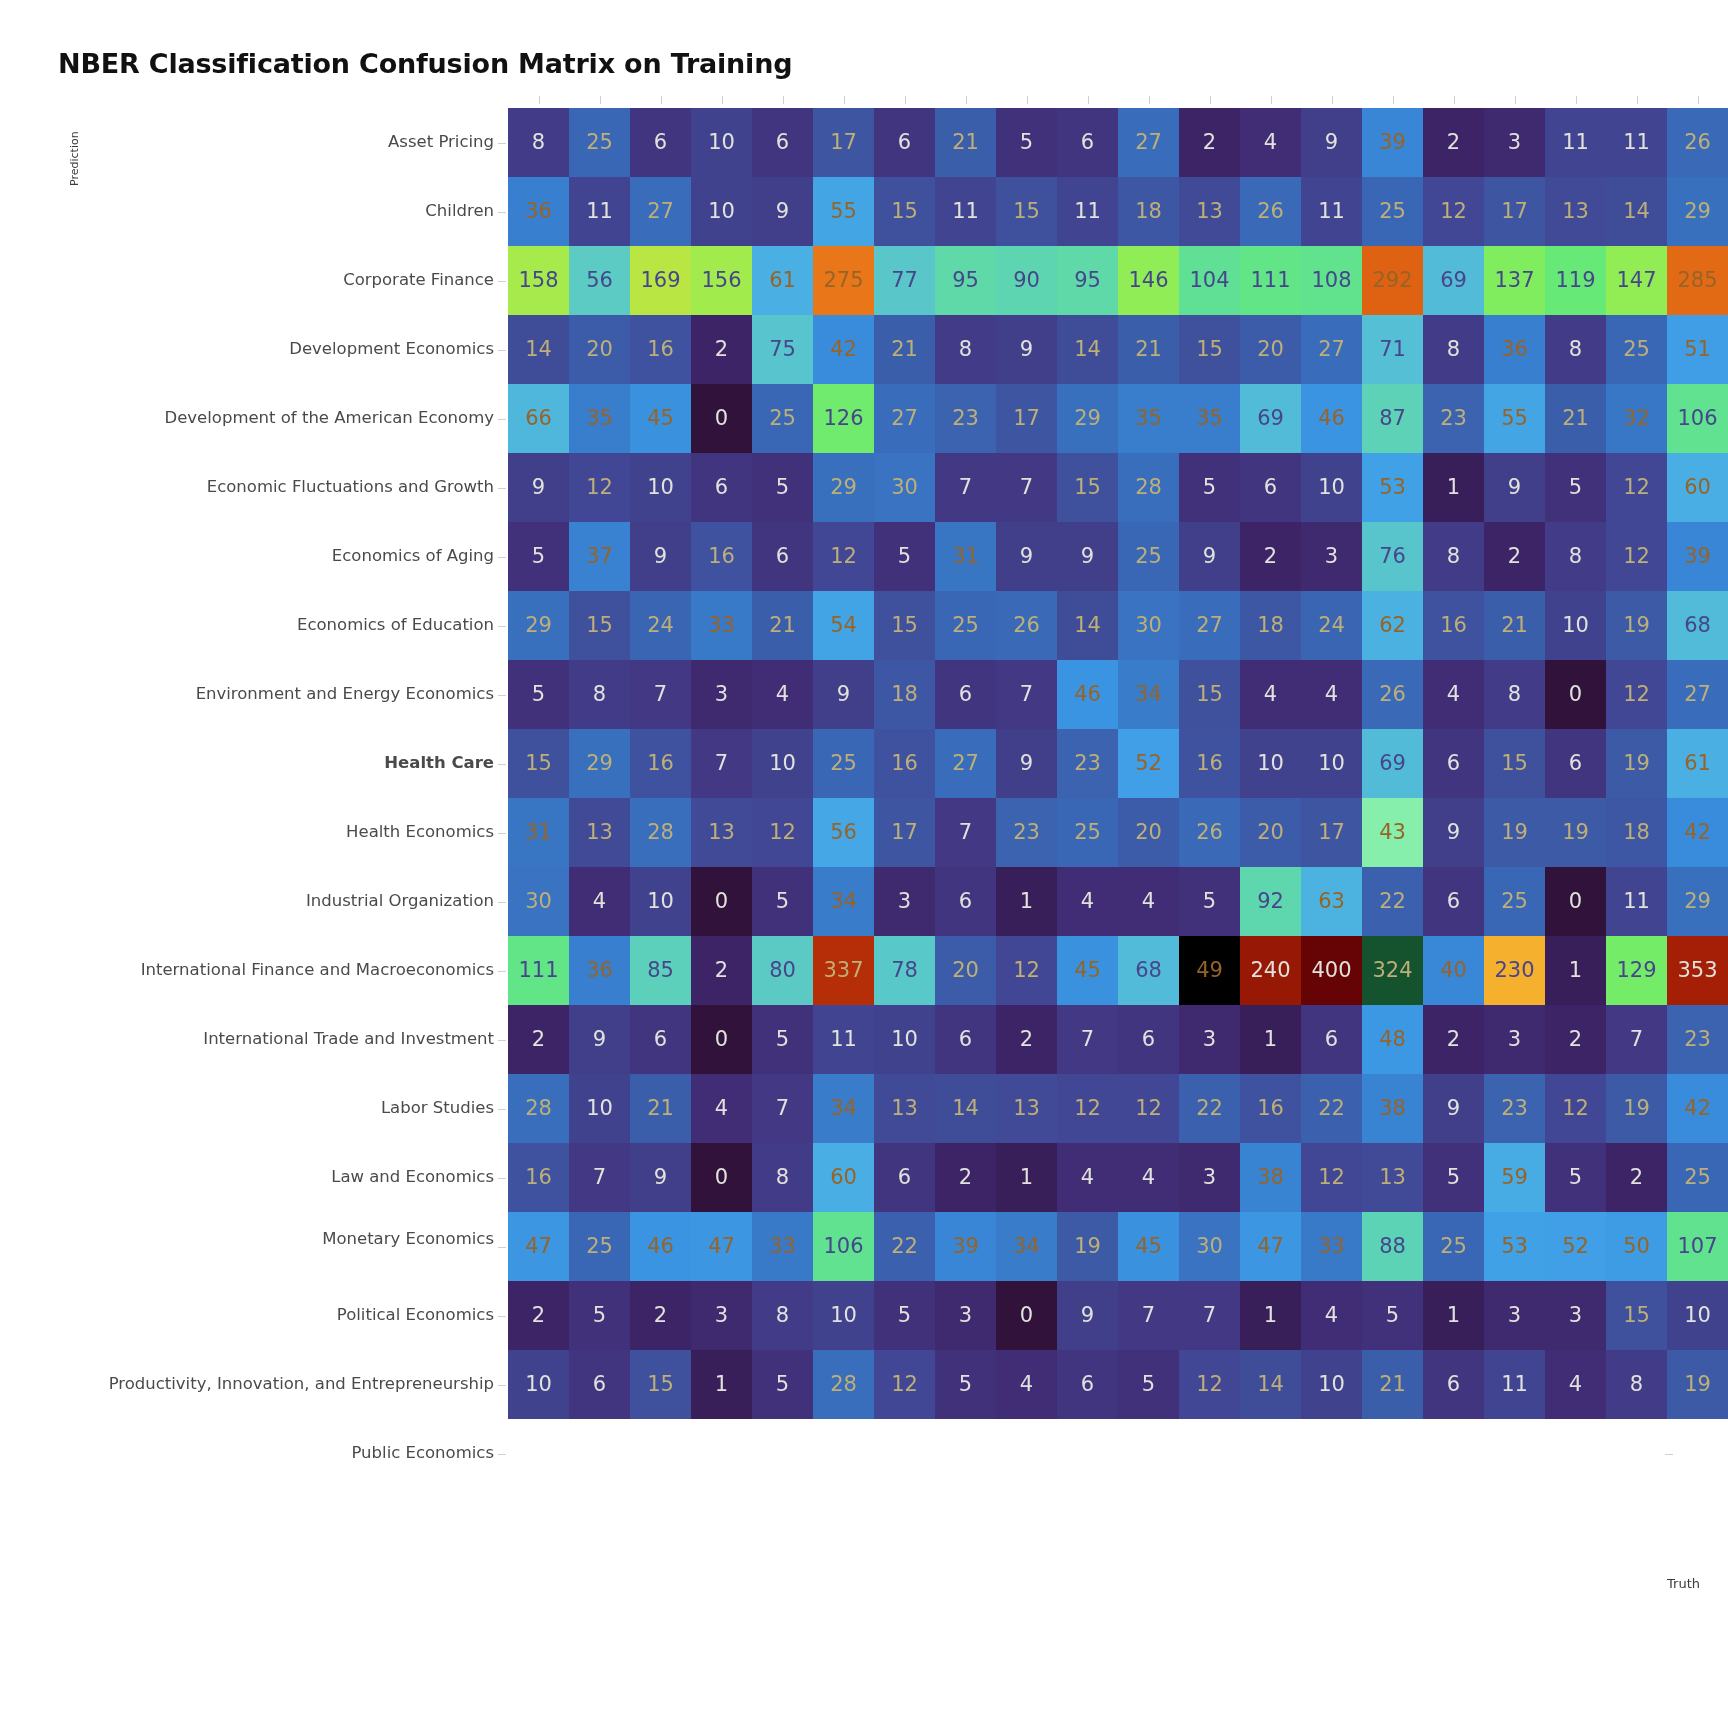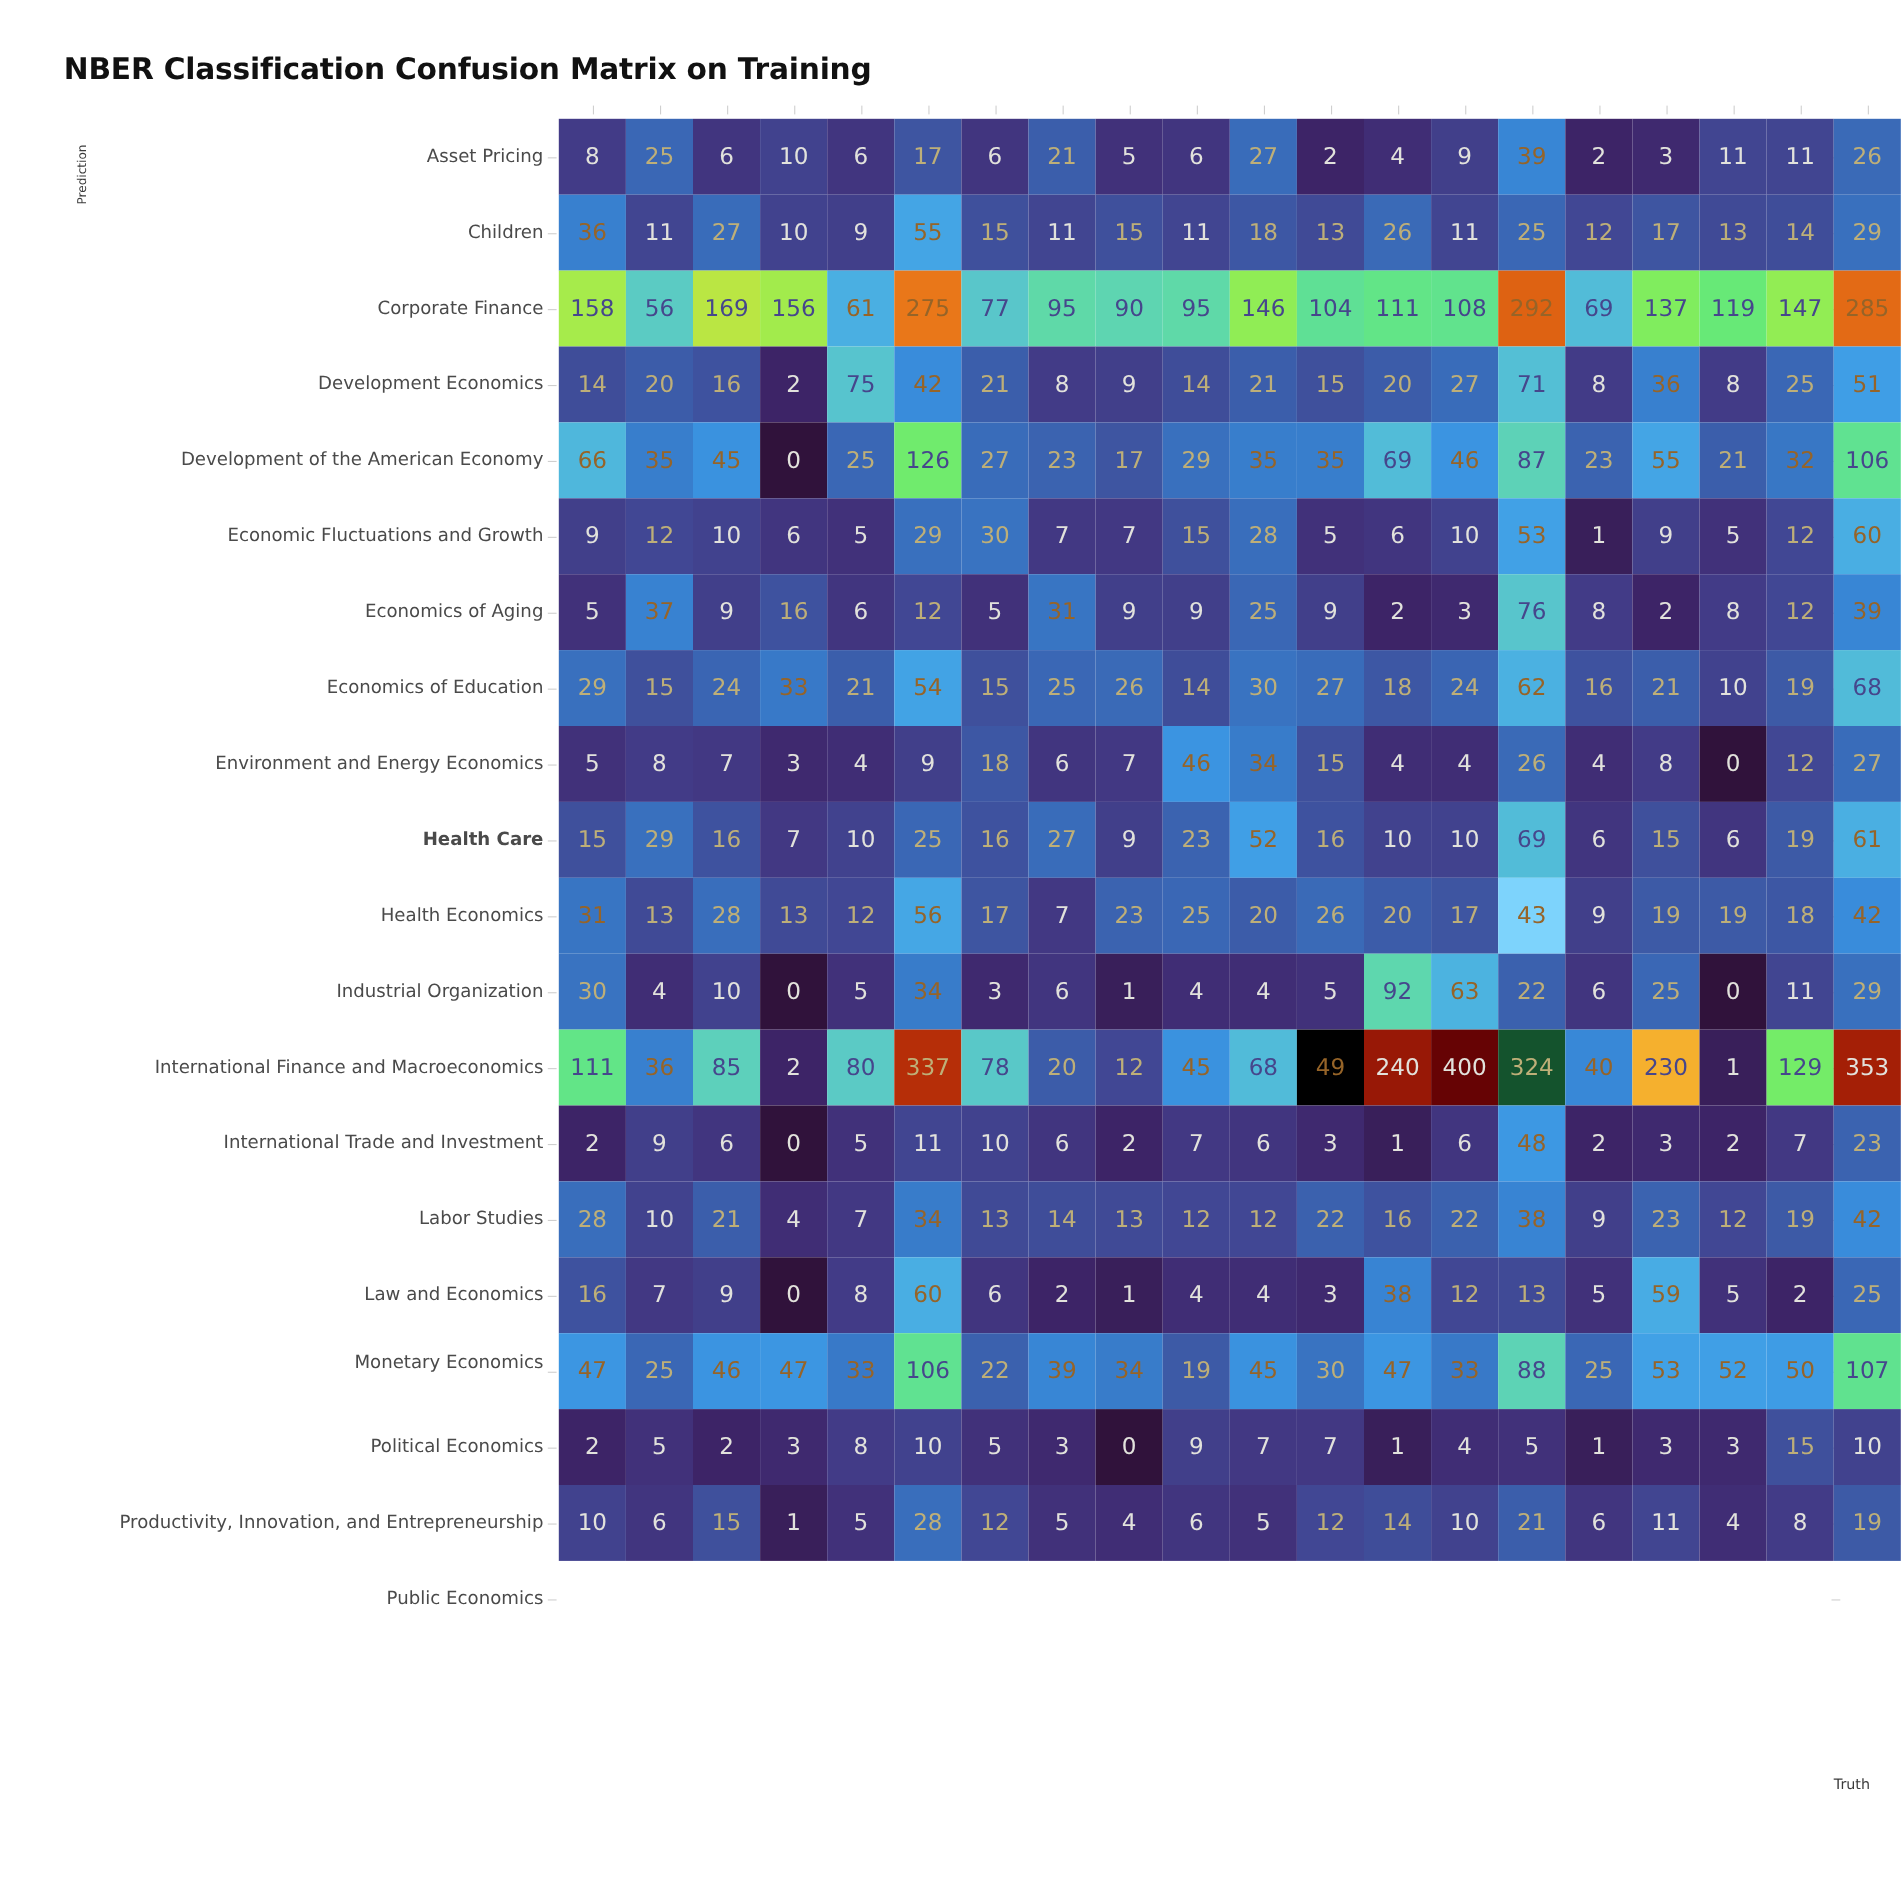--- a/index.html
+++ b/index.html
@@ -33,21 +33,21 @@
     color: #3b3b3b;
     transform: rotate(-90deg);
     transform-origin: left top;
     white-space: nowrap;
     margin-left: 6px;
     margin-top: 66px;
   }
   #xlabel {
     position: absolute;
     right: 28px;
-    top: 1615px;
+    top: 1576px;
     font-size: 13px;
     color: #3b3b3b;
   }
   #grid-wrap {
     position: absolute;
     left: 508px;
     top: 108px;
   }
   table.matrix {
     border-collapse: collapse;
@@ -421,21 +421,21 @@
           <td class="cell" style="background: rgb(65, 71, 148); color: rgb(190, 175, 120);">12</td>
           <td class="cell" style="background: rgb(69, 167, 229); color: rgb(150, 100, 40);">56</td>
           <td class="cell" style="background: rgb(62, 85, 161); color: rgb(190, 175, 120);">17</td>
           <td class="cell" style="background: rgb(66, 56, 131); color: rgb(226, 226, 220);">7</td>
           <td class="cell" style="background: rgb(59, 99, 176); color: rgb(190, 175, 120);">23</td>
           <td class="cell" style="background: rgb(58, 103, 181); color: rgb(190, 175, 120);">25</td>
           <td class="cell" style="background: rgb(60, 92, 169); color: rgb(190, 175, 120);">20</td>
           <td class="cell" style="background: rgb(58, 106, 183); color: rgb(190, 175, 120);">26</td>
           <td class="cell" style="background: rgb(60, 92, 169); color: rgb(190, 175, 120);">20</td>
           <td class="cell" style="background: rgb(62, 85, 161); color: rgb(190, 175, 120);">17</td>
-          <td class="cell" style="background: #7dd3fc; color: rgb(150, 100, 40);">43</td>
+          <td class="cell" style="background: #86efac; color: rgb(150, 100, 40);">43</td>
           <td class="cell" style="background: rgb(65, 63, 138); color: rgb(226, 226, 220);">9</td>
           <td class="cell" style="background: rgb(61, 90, 166); color: rgb(190, 175, 120);">19</td>
           <td class="cell" style="background: rgb(61, 90, 166); color: rgb(190, 175, 120);">19</td>
           <td class="cell" style="background: rgb(61, 87, 164); color: rgb(190, 175, 120);">18</td>
           <td class="cell" style="background: rgb(57, 140, 219); color: rgb(150, 100, 40);">42</td>
         </tr>
         <tr>
           <td class="cell" style="background: rgb(57, 115, 193); color: rgb(190, 175, 120);">30</td>
           <td class="cell" style="background: rgb(64, 45, 117); color: rgb(226, 226, 220);">4</td>
           <td class="cell" style="background: rgb(65, 66, 142); color: rgb(226, 226, 220);">10</td>

